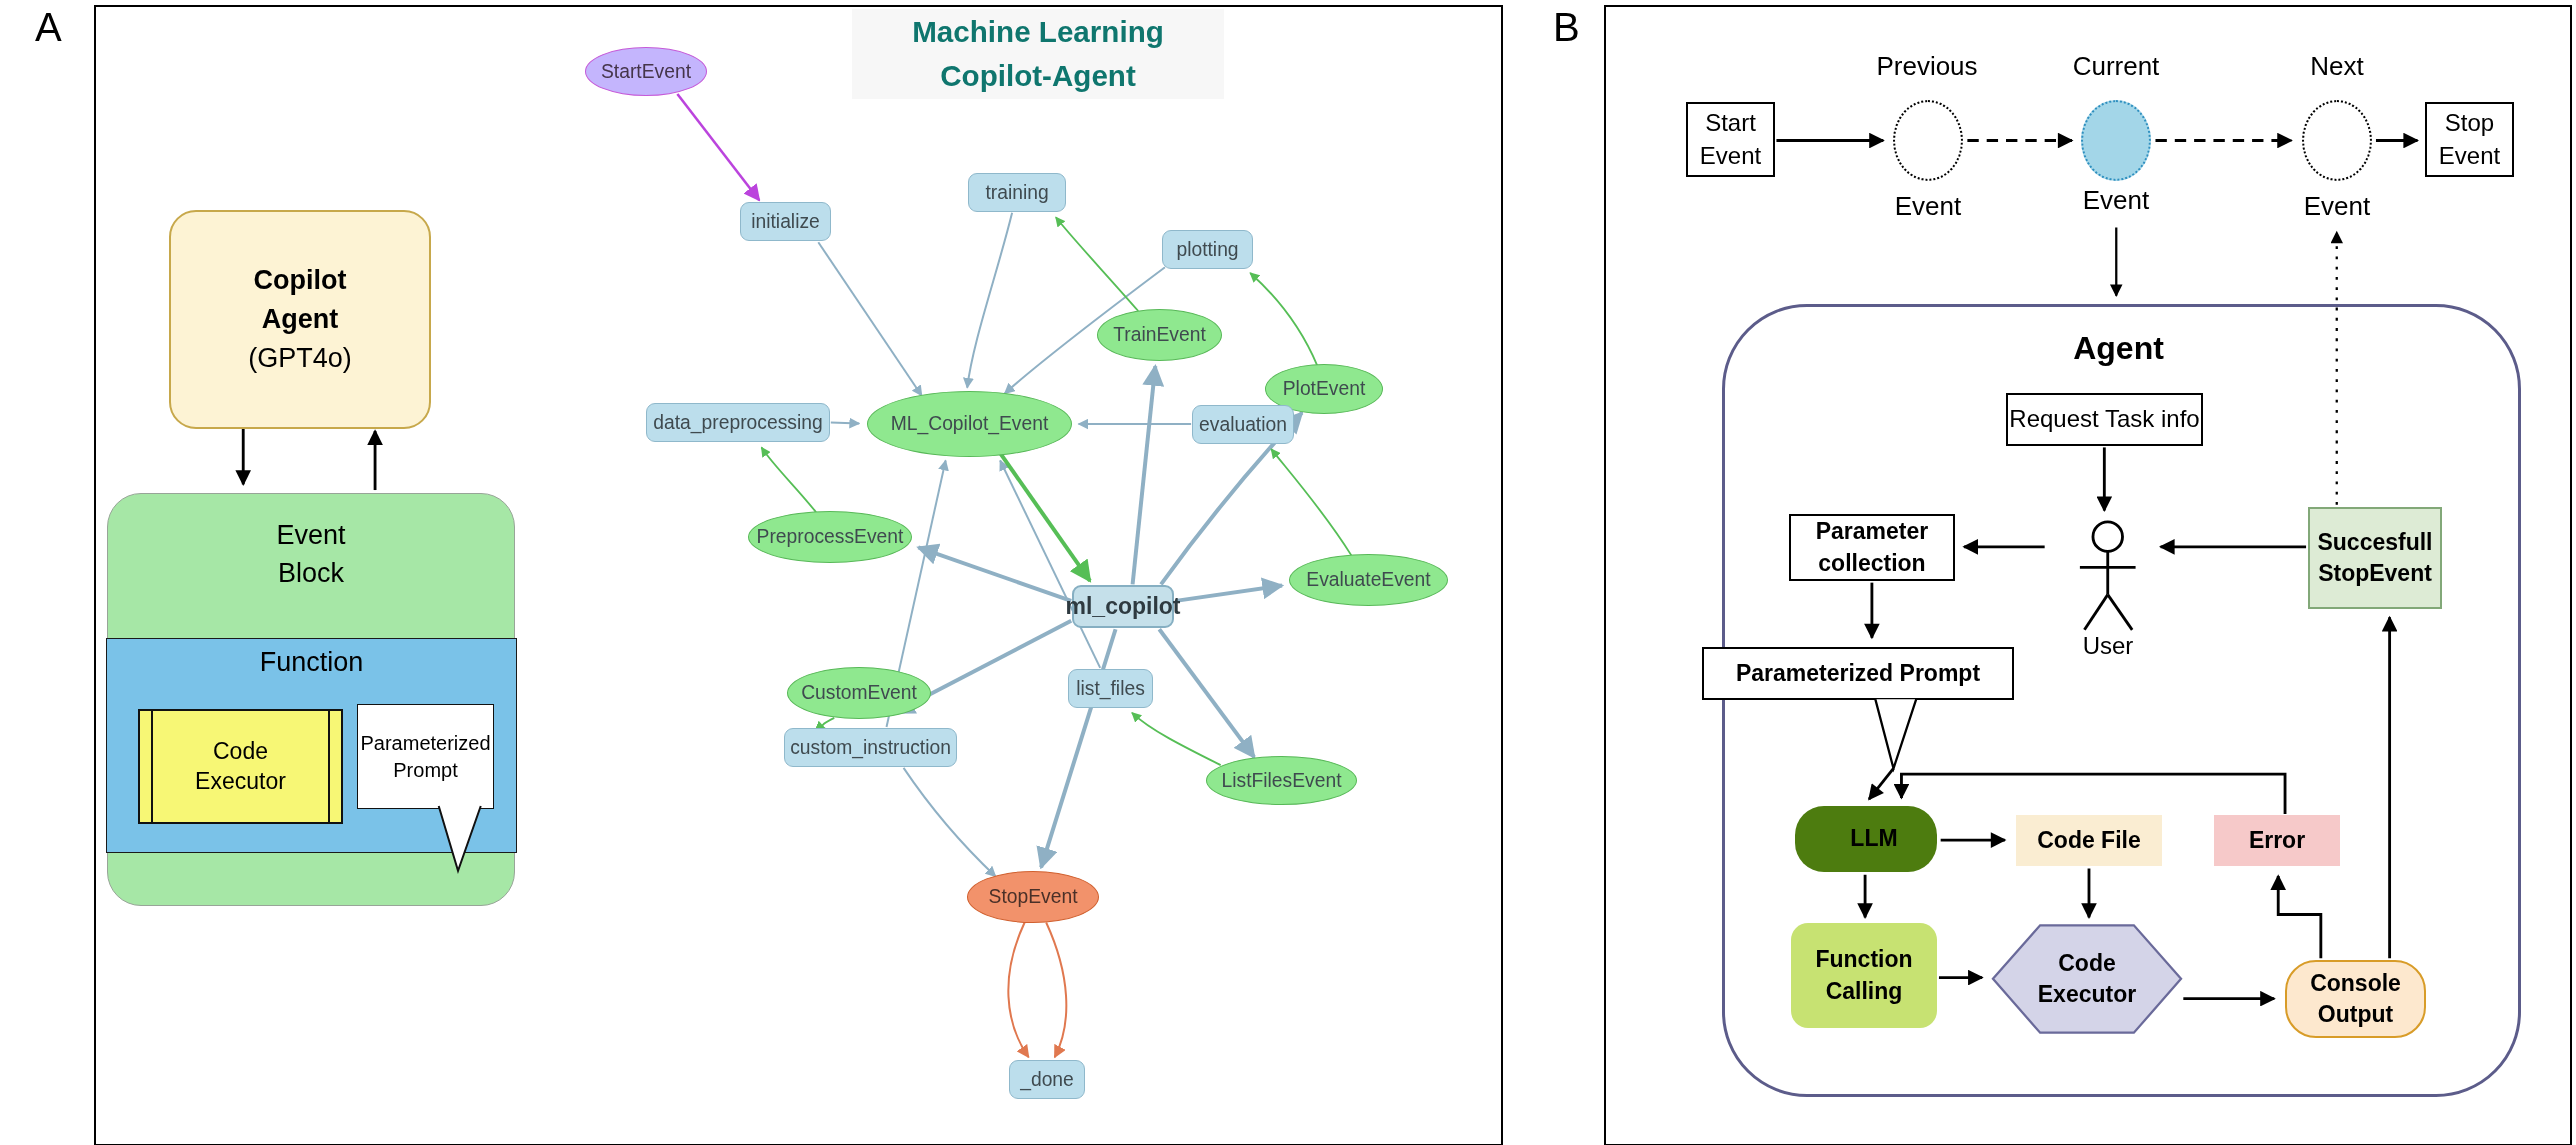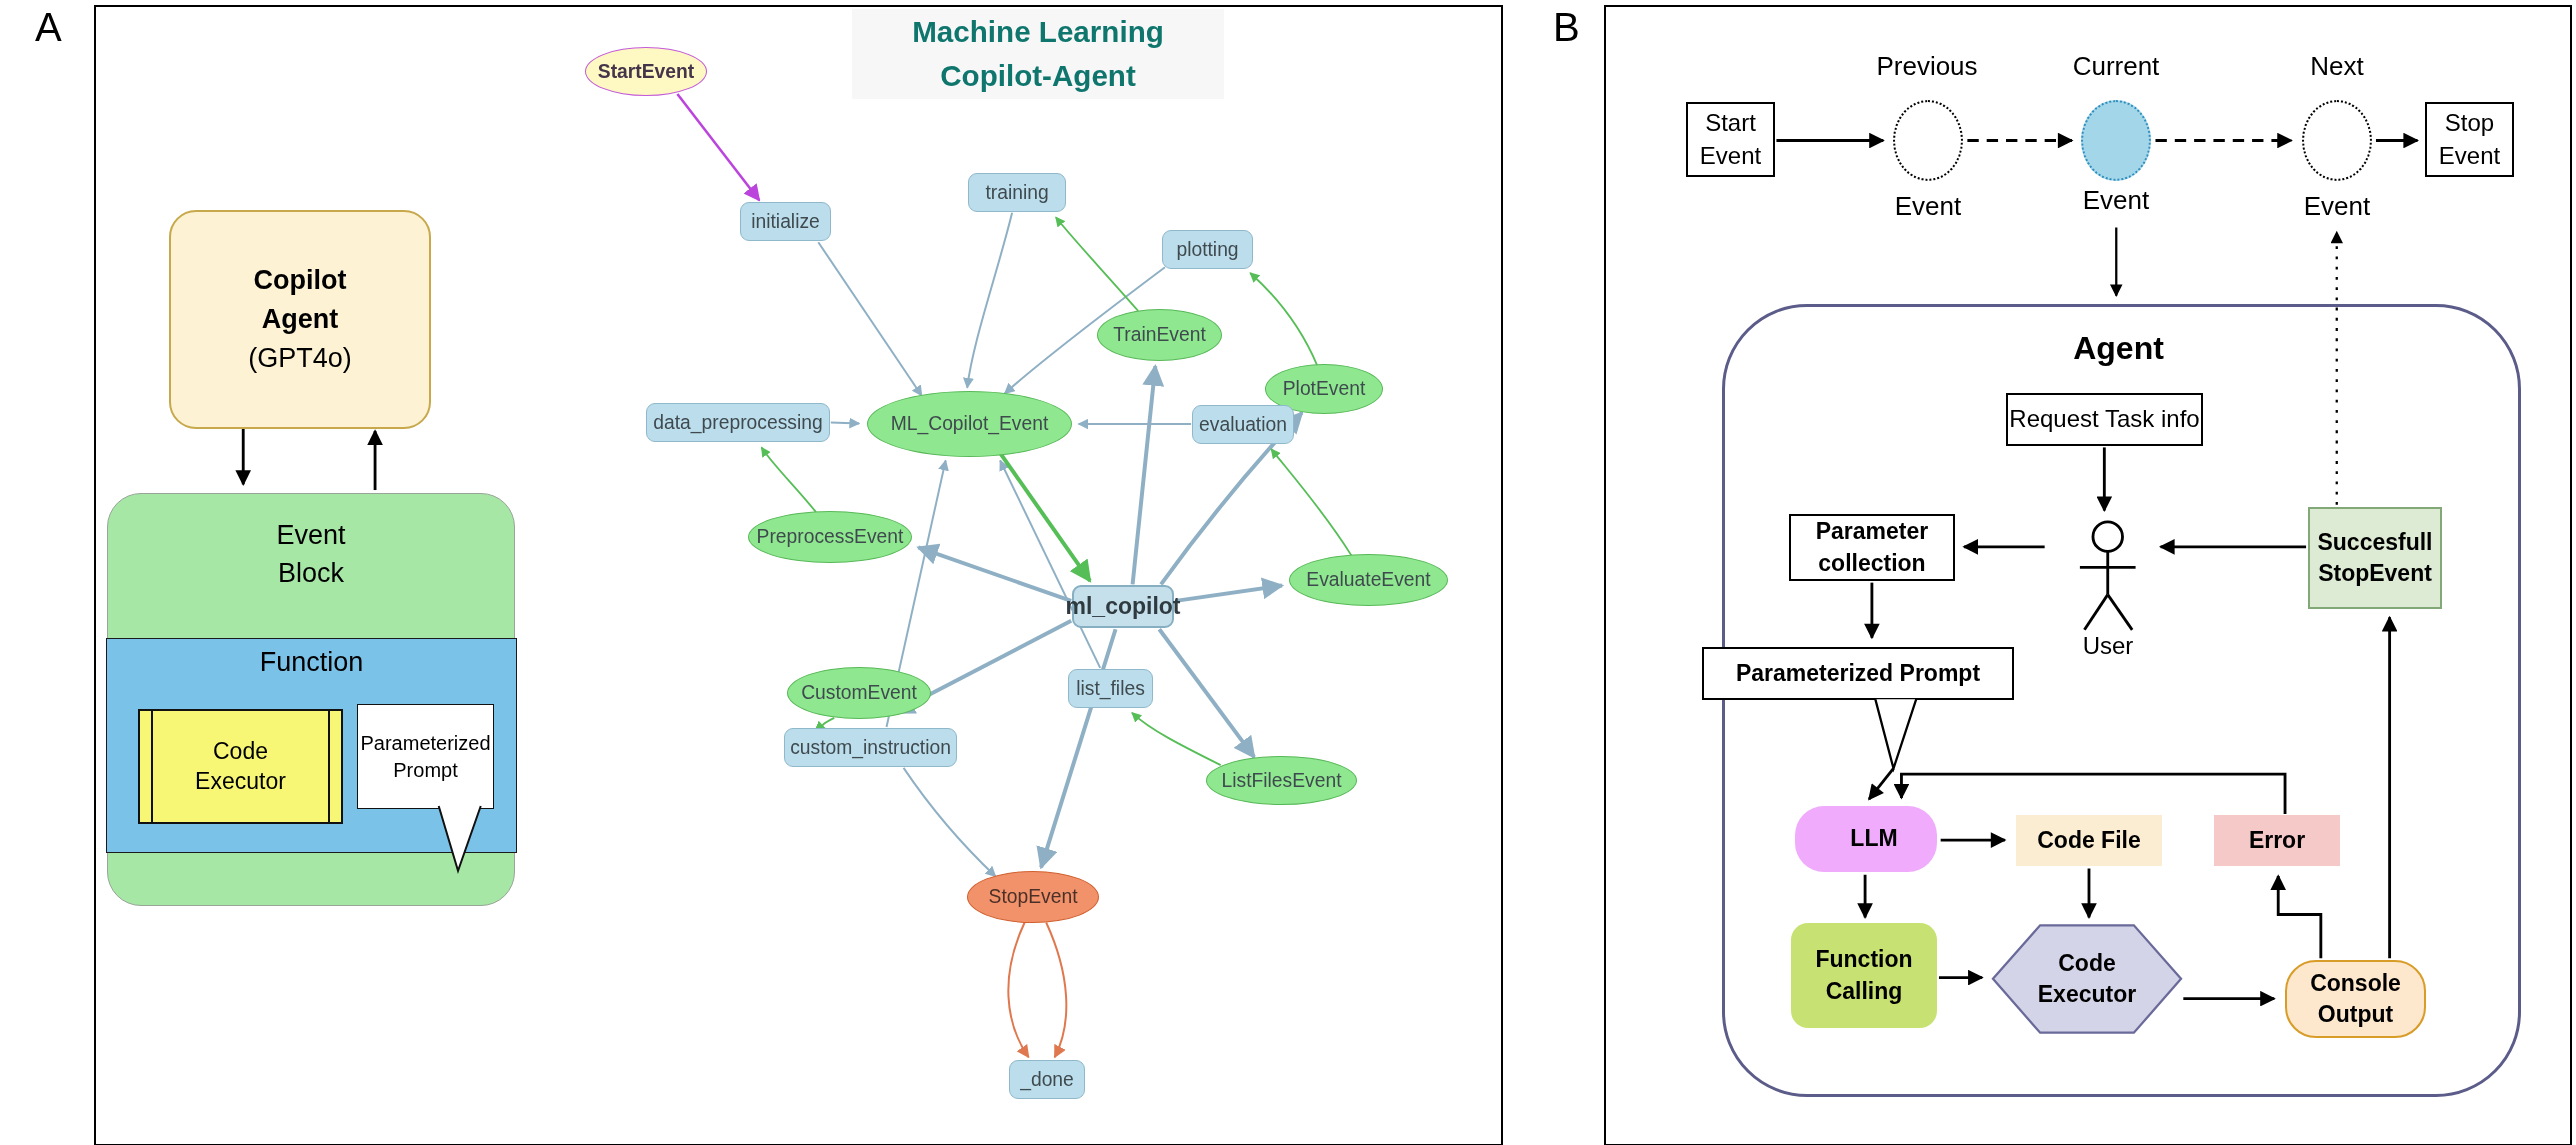--- a/index.html
+++ b/index.html
@@ -24,35 +24,35 @@
   .speech{position:absolute;background:#fff;border:2.3px solid #111;z-index:2;
     display:flex;flex-direction:column;align-items:center;justify-content:center;
     font-size:20px;line-height:1.35;text-align:center;color:#000;}
   .diagram-title{position:absolute;background:#F7F7F7;z-index:2;display:flex;flex-direction:column;
     align-items:center;justify-content:center;font-size:29.6px;font-weight:bold;line-height:1.5;color:#0f766e;text-align:center;}
   
   .gnode{position:absolute;display:flex;align-items:center;justify-content:center;
     font-size:19.3px;color:#3F4A4F;white-space:nowrap;z-index:2;box-sizing:border-box;}
   .gnode.step{background:#BCDEEC;border:1.7px solid #8FB8CB;border-radius:9px;}
   .gnode.event{background:#8FE88F;border:1.7px solid #58B858;border-radius:50%;}
-  .gnode.start{background:#fef9c3;border:1.7px solid #C55AD8;border-radius:50%;color:#45354a;font-weight:bold;}
+  .gnode.start{background:#c4b5fd;border:1.7px solid #C55AD8;border-radius:50%;color:#45354a;}
   .gnode.stop{background:#F2926B;border:1.7px solid #D0602F;border-radius:50%;color:#4a3028;}
   .gnode.hub{background:#C5E0EA;border:2.3px solid #86AFC2;border-radius:9px;font-weight:bold;font-size:23px;color:#2E3A40;}
   
   .bbox{position:absolute;background:#fff;border:2.3px solid #000;z-index:2;
     display:flex;flex-direction:column;align-items:center;justify-content:center;
     font-size:24px;line-height:1.35;color:#000;text-align:center;box-sizing:border-box;}
   .ellipse{position:absolute;border-radius:50%;background:#fff;border:2.8px dotted #000;z-index:2;box-sizing:border-box;}
   .ellipse.current{background:#A3D6E8;border-color:#2E8FBF;}
   .tlabel{position:absolute;font-size:26px;color:#000;z-index:2;text-align:center;white-space:nowrap;}
   .agent-box{position:absolute;border:3.4px solid #5C5C8A;border-radius:85px;background:transparent;z-index:2;}
   .agent-title{position:absolute;font-size:32px;font-weight:bold;color:#000;z-index:2;text-align:center;}
   .bnode{position:absolute;z-index:2;display:flex;flex-direction:column;align-items:center;justify-content:center;
     font-size:23px;font-weight:bold;line-height:1.35;color:#000;text-align:center;box-sizing:border-box;white-space:nowrap;}
-  .llm{background:#f0abfc;border-radius:29px;padding-left:16px;}
+  .llm{background:#4d7c0f;border-radius:29px;padding-left:16px;}
   .codefile{background:#FAEDD2;}
   .error{background:#F6C9C9;}
   .funccall{background:#C7E272;border-radius:17px;}
   .console{background:#FDE8CE;border:2.3px solid #D89C28;}
   .success{background:#DDEBD5;border:2.3px solid #82A878;}
 </style>
 </head>
 <body>
 
 <svg class="layer" width="2576" height="1146" viewBox="0 0 4533 2016">

